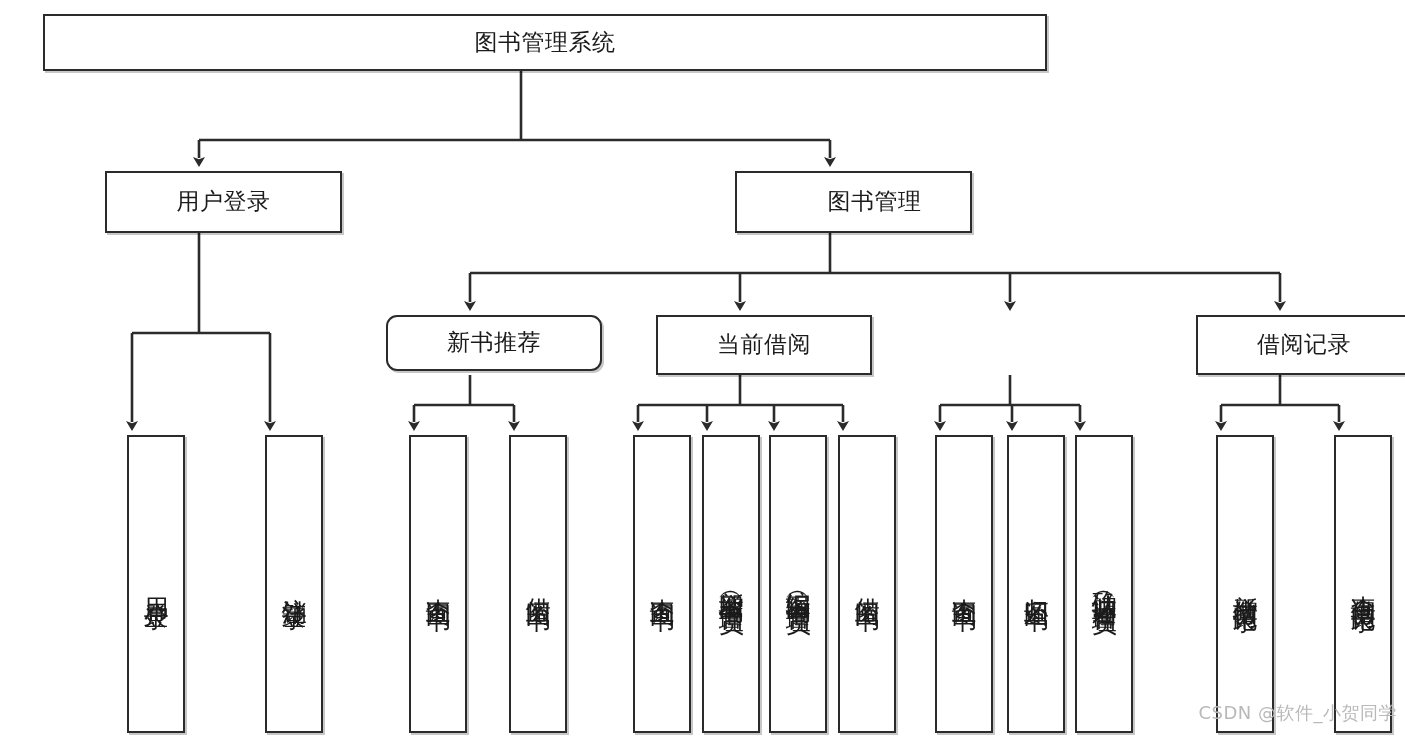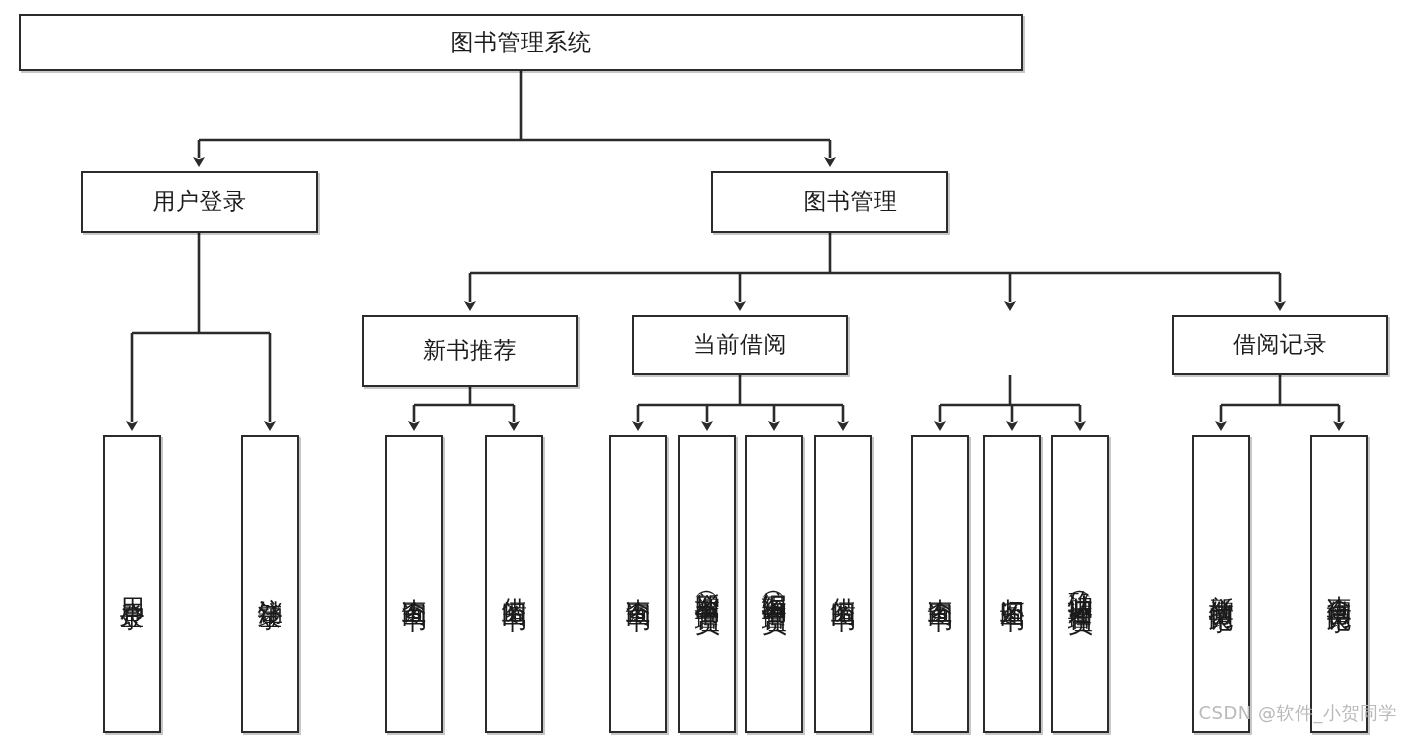--- a/index.html
+++ b/index.html
@@ -26,20 +26,21 @@
   }
   .node {
     position: absolute;
     box-sizing: border-box;
     border: 2px solid #2b2b2b;
     background: #ffffff;
     display: flex;
     align-items: center;
     justify-content: center;
     box-shadow: 2px 2px 0 rgba(0,0,0,0.22);
+    margin-left: 24px;
   }
   .node .label {
     color: #1b1b1b;
     line-height: 1.18;
     text-align: center;
     letter-spacing: 0.5px;
   }
   .node.horiz .label {
     font-size: 23px;
     white-space: nowrap;
@@ -127,21 +128,21 @@
     <span class="label">图书管理系统</span>
   </div>
 
   <div class="node horiz" style="left:81px; top:171px; width:237px; height:62px;">
     <span class="label">用户登录</span>
   </div>
   <div class="node horiz" style="left:711px; top:171px; width:237px; height:62px;padding-left:42px;">
     <span class="label">图书管理</span>
   </div>
 
-  <div class="node horiz" style="left:362px; top:315px; width:216px; height:72px;">
+  <div class="node horiz" style="left:362px; top:315px; width:216px; height:56px;border-radius:11px;">
     <span class="label">新书推荐</span>
   </div>
   <div class="node horiz" style="left:632px; top:315px; width:216px; height:60px;">
     <span class="label">当前借阅</span>
   </div>
   <div class="node horiz" style="left:1172px; top:315px; width:216px; height:60px;align-items:center;">
     <span class="label">借阅记录</span>
   </div>
 
   <div class="node vert" style="left:103px; top:435px; width:58px; height:298px;">

